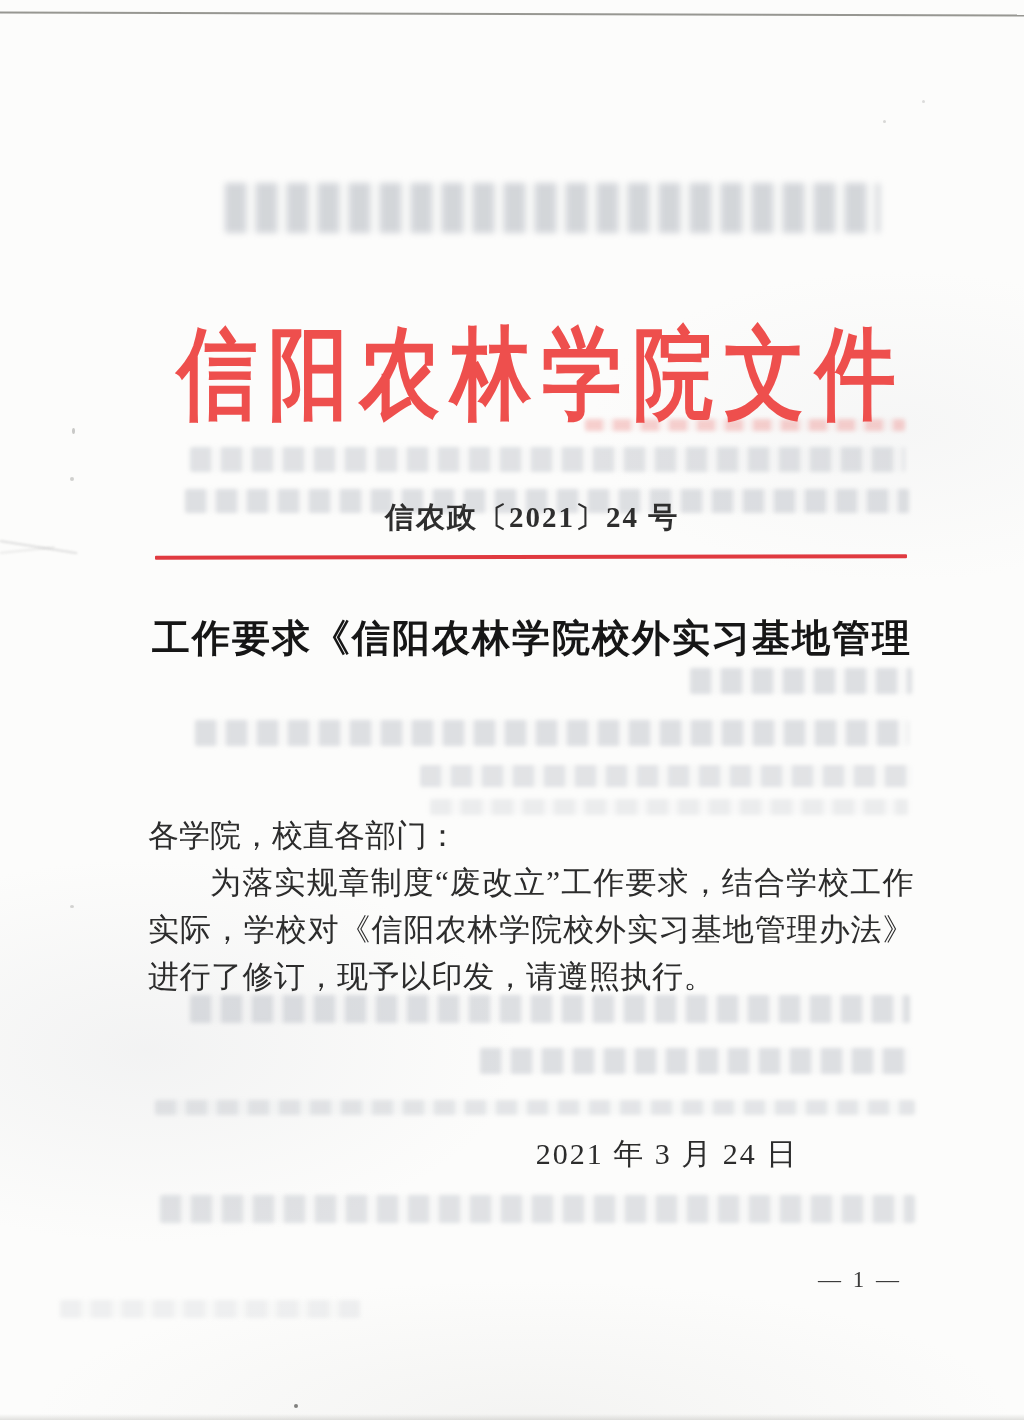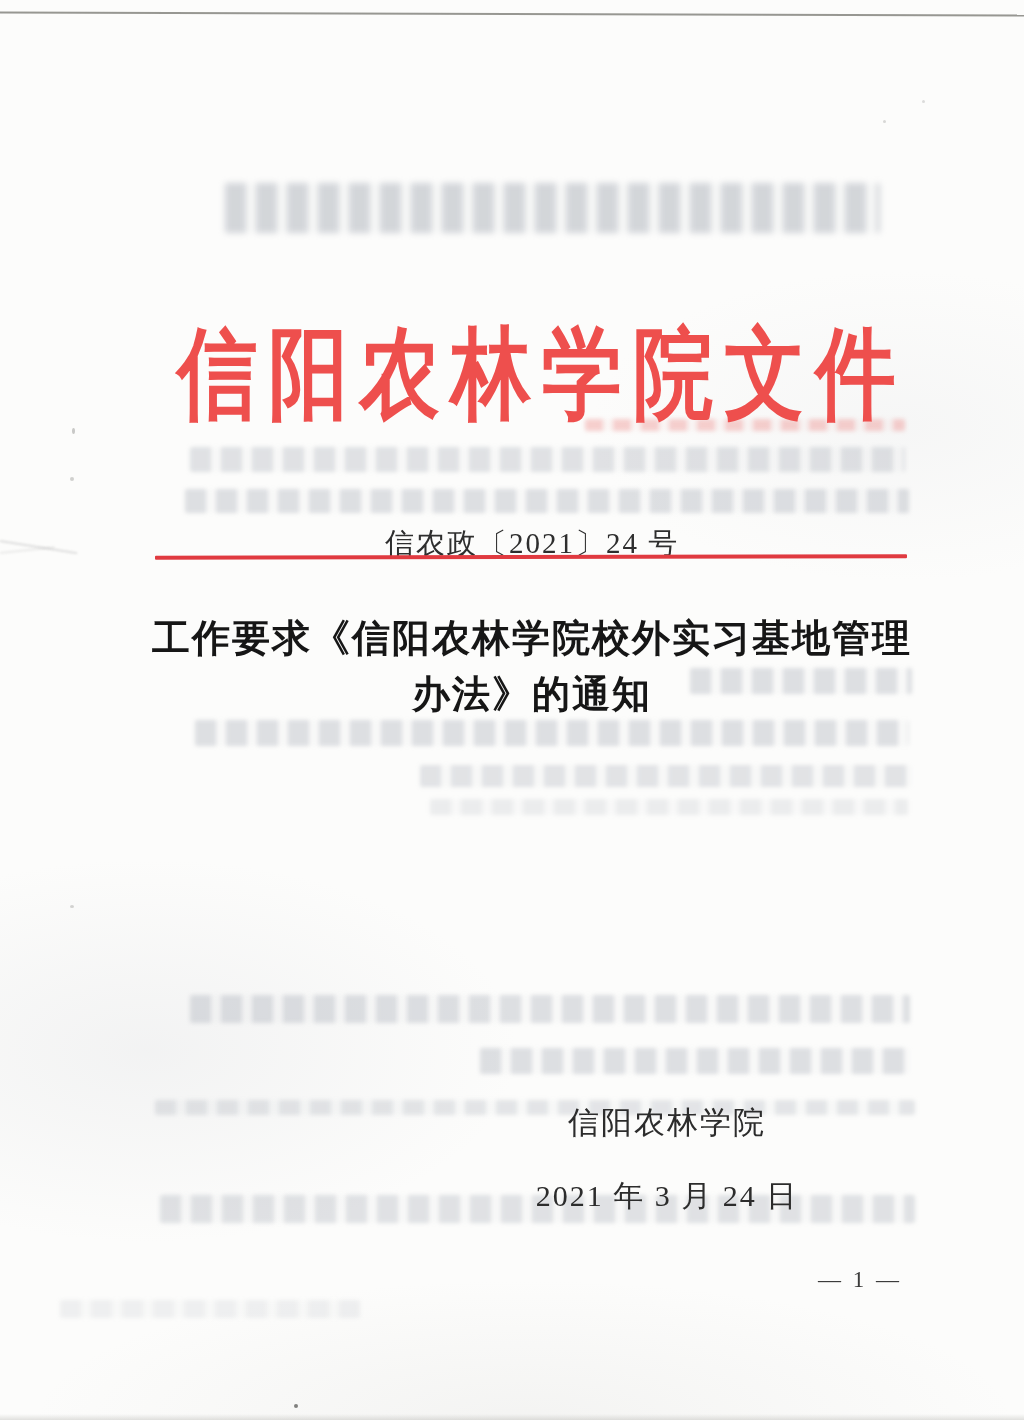--- a/index.html
+++ b/index.html
@@ -39,22 +39,22 @@
   }
   .ghost.band{filter:blur(3px);}
   .red-title{
     position:absolute;left:0;top:322px;width:1084px;
     text-align:center;white-space:nowrap;
     font-size:100px;line-height:105px;font-weight:700;
     letter-spacing:14px;color:#ee4f4d;
     transform:scaleX(0.80);transform-origin:542px 50%;
   }
   .doc-number{
-    position:absolute;left:112px;top:524px;width:840px;
-    text-align:center;font-size:29px;color:#2e2e2e;letter-spacing:2px;
+    position:absolute;left:112px;top:498px;width:840px;
+    text-align:center;font-size:29px;color:#2e2e2e;letter-spacing:2px;font-weight:bold;
   }
   .red-divider{
     position:absolute;left:155px;top:555px;width:752px;height:4px;
     background:#e03a40;border-radius:1px;transform:rotate(-0.1deg);
   }
   .notice-title{
     position:absolute;left:112px;top:610px;width:840px;
     text-align:center;color:#161616;font-weight:700;
     font-size:38px;line-height:56px;letter-spacing:2px;
   }
@@ -106,26 +106,28 @@
   <div class="ghost" style="left:60px;top:1300px;width:300px;height:18px;--o:.13;"></div>
 
   <div class="red-title">信阳农林学院文件</div>
 
   <div class="doc-number">信农政〔2021〕24 号</div>
 
   <div class="red-divider"></div>
 
   <div class="notice-title">
     <div>工作要求《信阳农林学院校外实习基地管理</div>
-    <div>办法》的通知</div>
   </div>
 
+  <div class="doc-body">
+    <p class="salutation">各学院，校直各部门：</p>
+    <p class="para">为落实规章制度“废改立”工作要求，结合学校工作实际，学校对《信阳农林学院校外实习基地管理办法》进行了修订，现予以印发，请遵照执行。</p>
+  </div>
 
   <div class="sig-block">
-    <div class="sig-name">信阳农林学院</div>
     <div class="sig-date">2021 年 3 月 24 日</div>
   </div>
 
   <div class="page-number">— 1 —</div>
 
   <div class="crease" style="left:0;top:540px;width:78px;transform:rotate(9deg);"></div>
   <div class="crease" style="left:0;top:552px;width:55px;transform:rotate(-6deg);opacity:.6;"></div>
   <div class="speck" style="left:72px;top:428px;width:3px;height:6px;opacity:.35;"></div>
   <div class="speck" style="left:70px;top:477px;width:4px;height:4px;opacity:.3;"></div>
   <div class="speck" style="left:883px;top:120px;width:3px;height:3px;opacity:.25;"></div>

